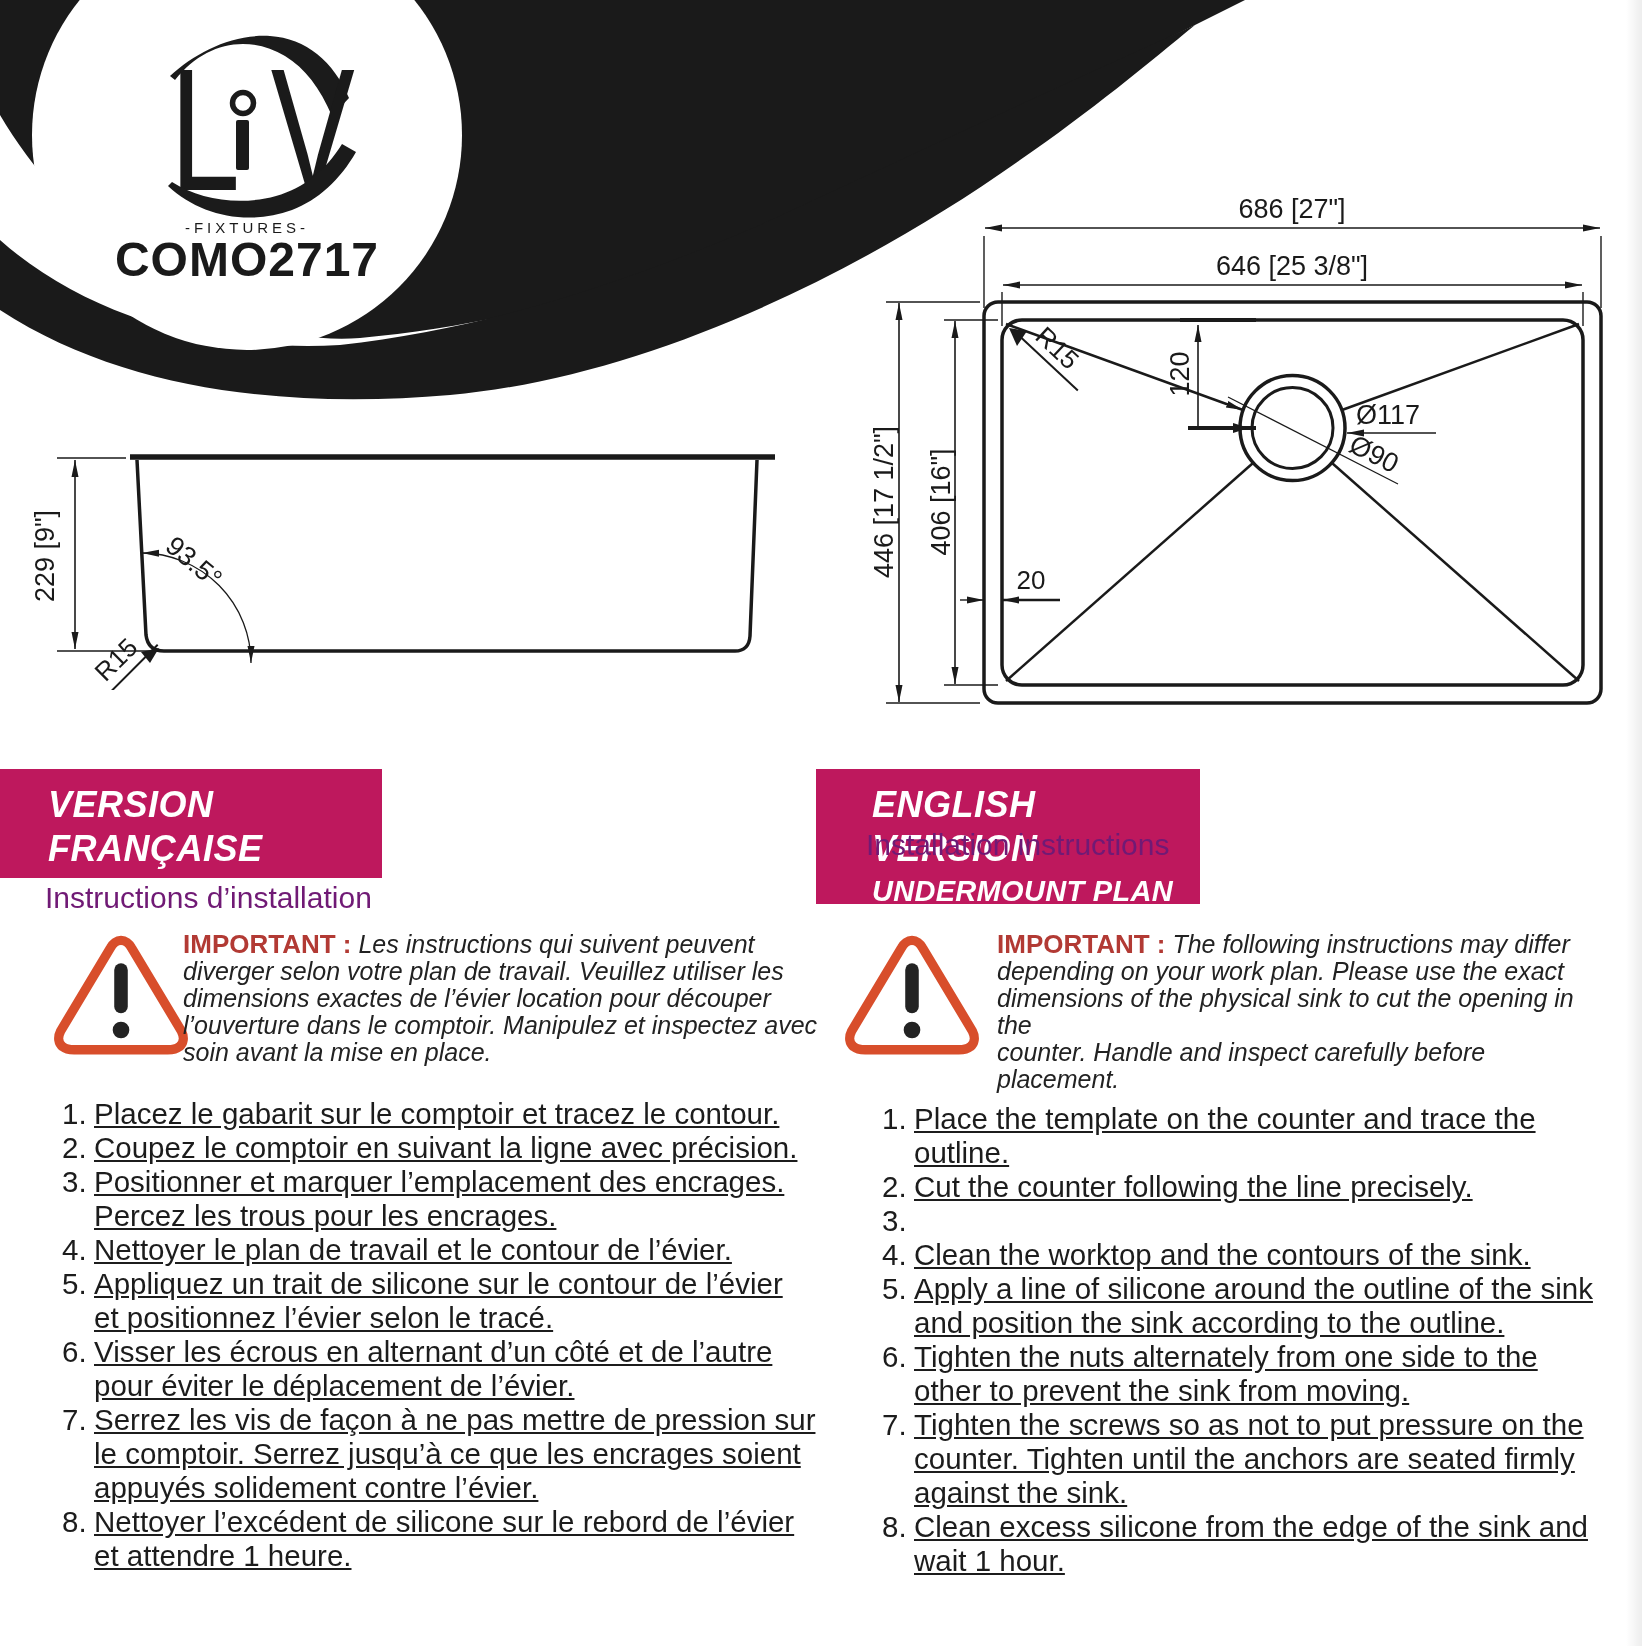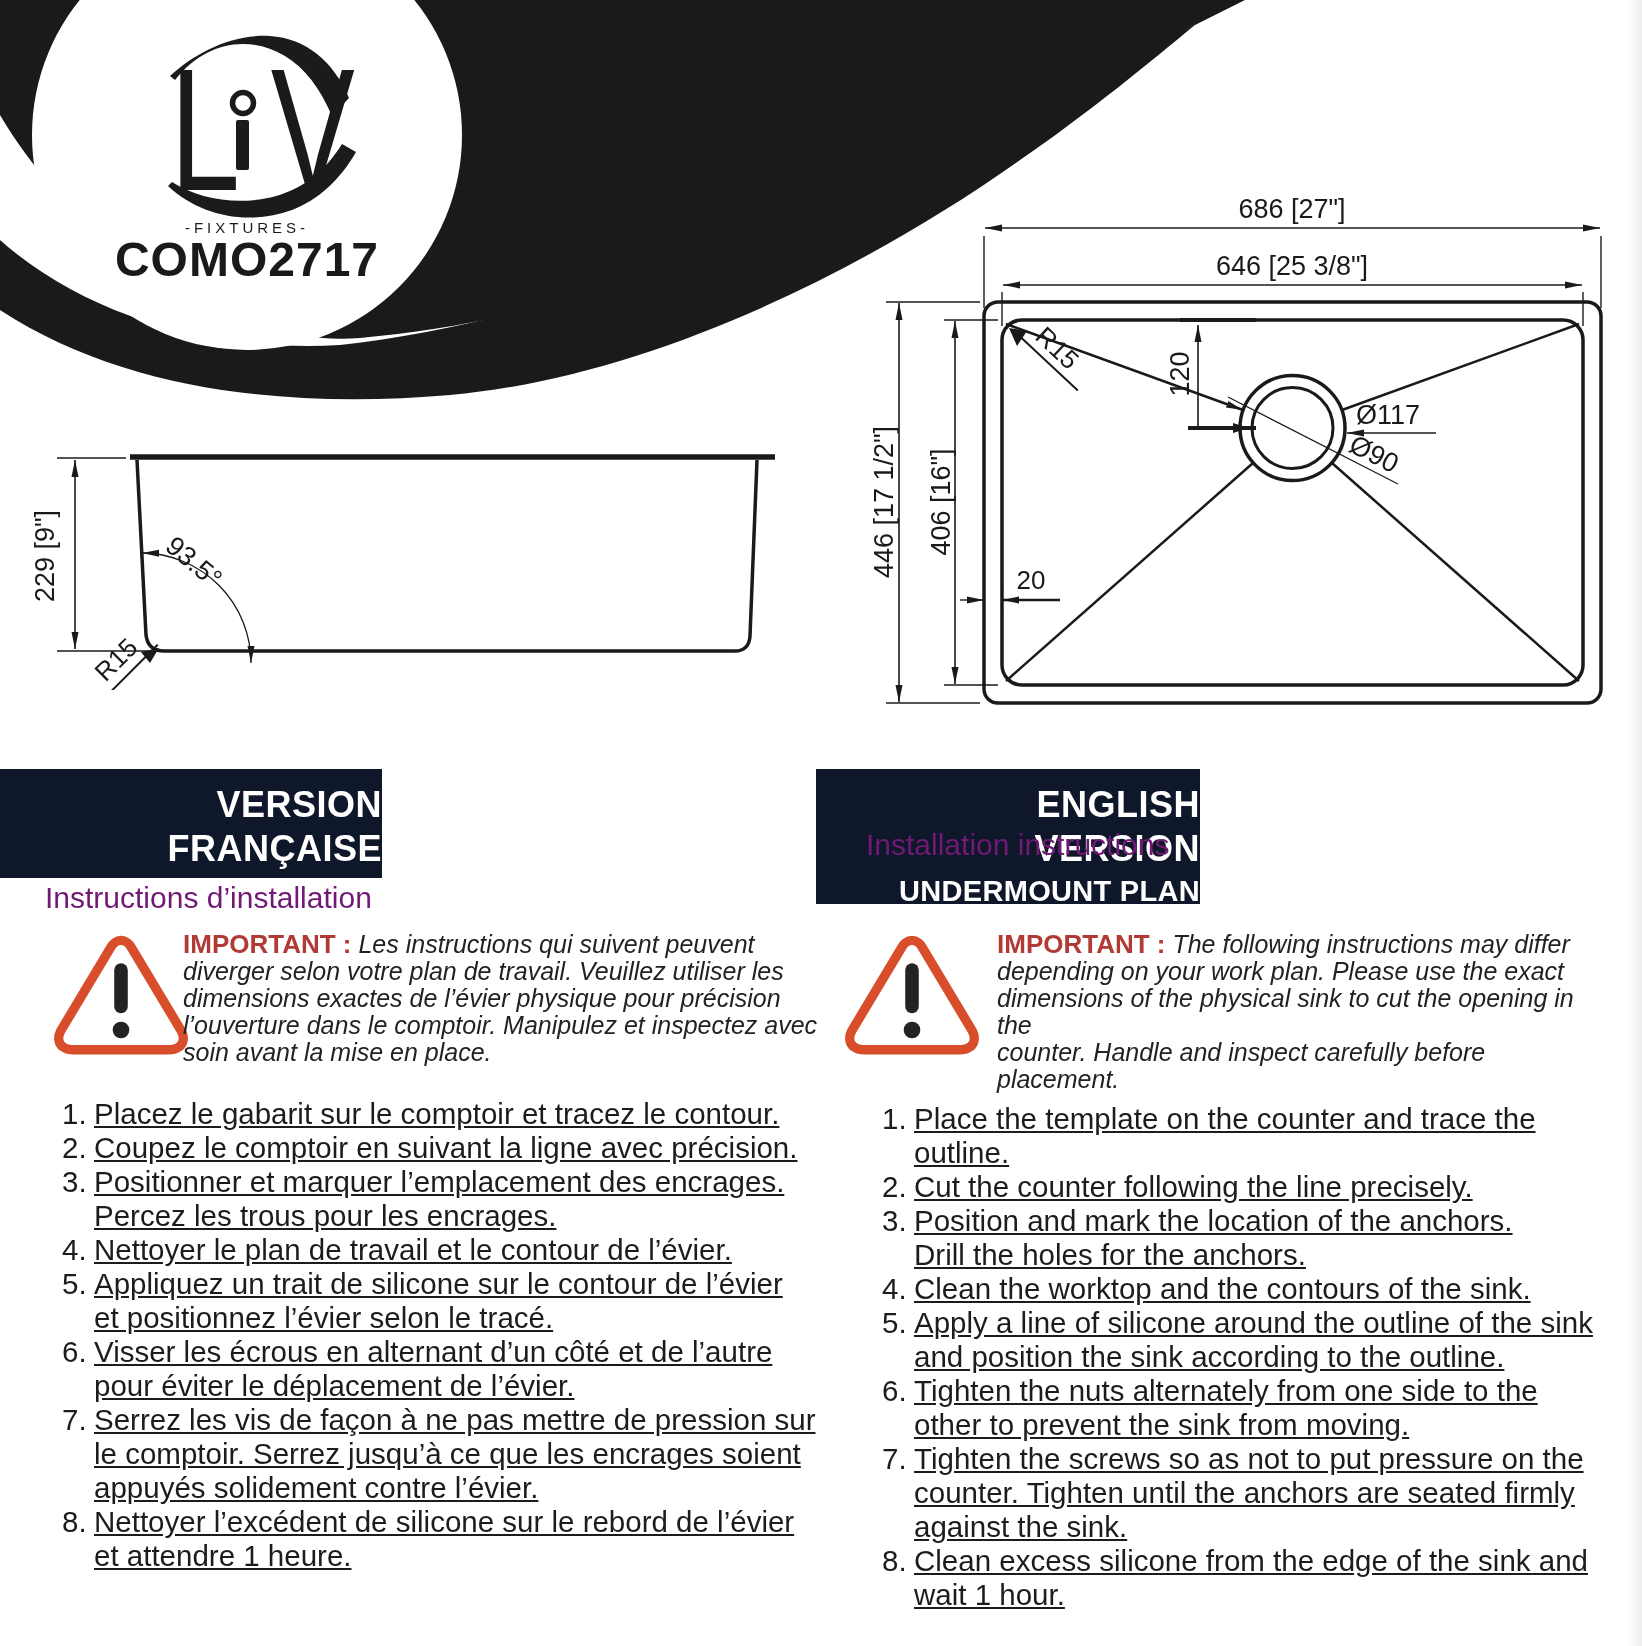--- a/index.html
+++ b/index.html
@@ -3,21 +3,21 @@
 <meta charset="utf-8">
 <style>
   html,body{margin:0;padding:0;background:#fff;}
   body{width:1642px;height:1646px;position:relative;overflow:hidden;
        font-family:"Liberation Sans", sans-serif;color:#1c1c1c;}
   .abs{position:absolute;}
   svg text{font-family:"Liberation Sans", sans-serif;fill:#1a1a1a;}
   
   #hdr{left:0;top:0;}
   
-  .banner{background:#0f172a;color:#fff;text-align:right;}
+  .banner{background:#be185d;color:#fff;font-style:italic;}
   .banner .l1{font-weight:bold;font-size:36px;letter-spacing:.5px;line-height:44px;}
   .banner .l2{font-weight:bold;font-size:29px;letter-spacing:.3px;line-height:40px;}
   #banner-fr{left:0;top:769px;width:382px;height:109px;padding-left:48px;padding-top:14px;box-sizing:border-box;}
   #banner-en{left:816px;top:769px;width:384px;height:135px;padding-left:56px;padding-top:14px;box-sizing:border-box;}
   .sect-title{font-size:30px;color:#701a75;}
   #title-fr{left:45px;top:881px;}
   #title-en{left:866px;top:828px;}
   .warn{width:138px;height:125px;}
   #warn-fr{left:52px;top:930px;}
   #warn-en{left:843px;top:930px;}
@@ -144,21 +144,21 @@
 <div id="title-fr" class="abs sect-title">Instructions d’installation</div>
 
 <svg id="warn-fr" class="abs warn" viewBox="0 0 132 120">
   <path d="M66,10 C70,10 74,13 76,17 L124,97 C127,103 126,109 122,112 C119,114.5 115,115 111,115 L21,115 C17,115 13,114.5 10,112 C6,109 5,103 8,97 L56,17 C58,13 62,10 66,10 Z" fill="#ffffff" stroke="#d84e2b" stroke-width="9" stroke-linejoin="round"></path>
   <rect x="59.5" y="32" width="13" height="48" rx="6.5" fill="#232323"></rect>
   <circle cx="66" cy="96" r="8" fill="#232323"></circle>
 </svg>
 <p id="imp-fr" class="abs important" style="margin:0;">
   <span class="lbl">IMPORTANT :</span><span class="txt"> Les instructions qui suivent peuvent
 diverger selon votre plan de travail. Veuillez utiliser les
-dimensions exactes de l’évier physique pour précision
+dimensions exactes de l’évier location pour découper
 l’ouverture dans le comptoir. Manipulez et inspectez avec
 soin avant la mise en place.</span>
 </p>
 
 <div id="steps-fr" class="abs steps">
   <div class="step">
       <span class="num">1.</span>
       <span class="txt">Placez le gabarit sur le comptoir et tracez le contour.</span>
     </div>
   <div class="step">
@@ -220,22 +220,20 @@
       <span class="num">1.</span>
       <span class="txt"> Place the template on the counter and trace the
 outline.</span>
     </div>
   <div class="step">
       <span class="num">2.</span>
       <span class="txt">Cut the counter following the line precisely.</span>
     </div>
   <div class="step">
       <span class="num">3.</span>
-      <span class="txt">Position and mark the location of the anchors.
-Drill the holes for the anchors.</span>
     </div>
   <div class="step">
       <span class="num">4.</span>
       <span class="txt">Clean the worktop and the contours of the sink.</span>
     </div>
   <div class="step">
       <span class="num">5.</span>
       <span class="txt">Apply a line of silicone around the outline of the sink
 and position the sink according to the outline.</span>
     </div>

